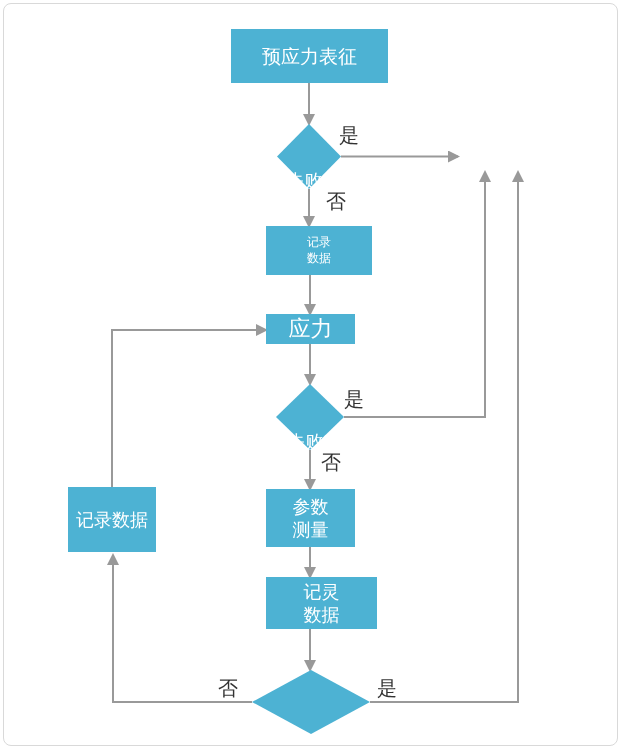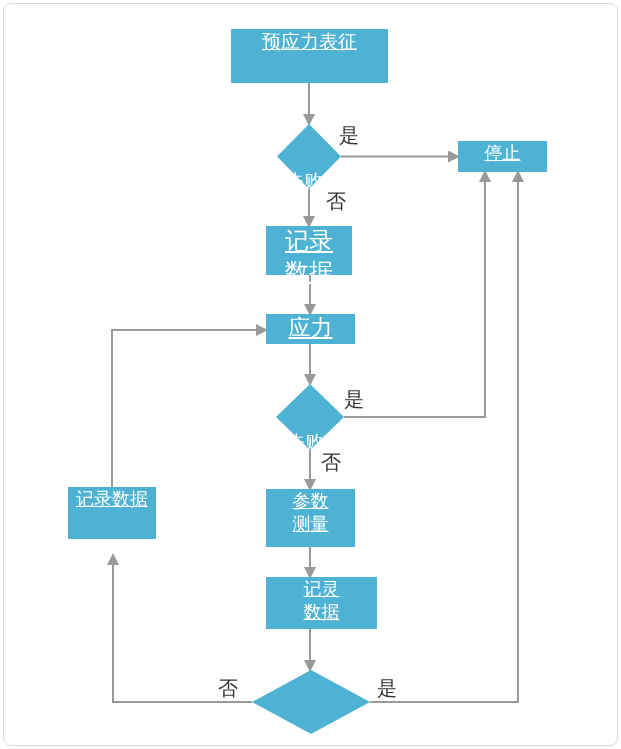--- a/index.html
+++ b/index.html
@@ -41,24 +41,24 @@
   }
   .arrowhead { fill: var(--connector); }
   .diamond { fill: var(--node-fill); }
   .node {
     position: absolute;
     background: var(--node-fill);
     color: var(--node-text);
     display: flex;
     flex-direction: column;
     align-items: center;
+    justify-content: center;
     font-size: 19px;
     line-height: 1.3;
     text-align: center;
-    text-decoration: underline;
   }
   .node span { display: block; }
   .diamond-label {
     position: absolute;
     transform: translate(-50%, -50%);
     color: var(--node-text);
     font-size: 18px;
     line-height: 1.3;
     text-align: center;
     white-space: nowrap;
@@ -98,44 +98,41 @@
 
     <polygon class="diamond" points="309,124 341,156.5 309,189 277,156.5"></polygon>
     <polygon class="diamond" points="310,384 344,417 310,450 276,417"></polygon>
     <polygon class="diamond" points="311,670 370,702 311,734 252,702"></polygon>
   </svg>
 
   <div class="node" style="left:231px; top:29px; width:157px; height:54px">
     <span>预应力表征</span>
   </div>
 
-  <div class="node" style="left:458px; top:141px; width:89px; height:31px; font-size:18px">
-    <span>停止</span>
-  </div>
 
-  <div class="node" style="left:266px; top:226px; width:86px; height:49px; font-size:24px">
+  <div class="node" style="left:266px; top:226px; width:106px; height:49px; font-size:12px">
     <span>记录</span>
     <span>数据</span>
   </div>
 
   <div class="node" style="left:266px; top:314px; width:89px; height:30px; font-size:22px">
     <span>应力</span>
   </div>
 
   <div class="node" style="left:266px; top:489px; width:89px; height:58px; font-size:18px">
     <span>参数</span>
     <span>测量</span>
   </div>
 
   <div class="node" style="left:266px; top:577px; width:111px; height:52px; font-size:18px">
     <span>记灵</span>
     <span>数据</span>
   </div>
 
-  <div class="node" style="left:68px; top:487px; width:88px; height:52px; font-size:18px">
+  <div class="node" style="left:68px; top:487px; width:88px; height:65px; font-size:18px">
     <span>记录数据</span>
   </div>
 
   <div class="diamond-label" style="left:309px; top:157px">
     <span>失败?</span>
   </div>
 
   <div class="diamond-label" style="left:310px; top:418px">
     <span>失败?</span>
   </div>

